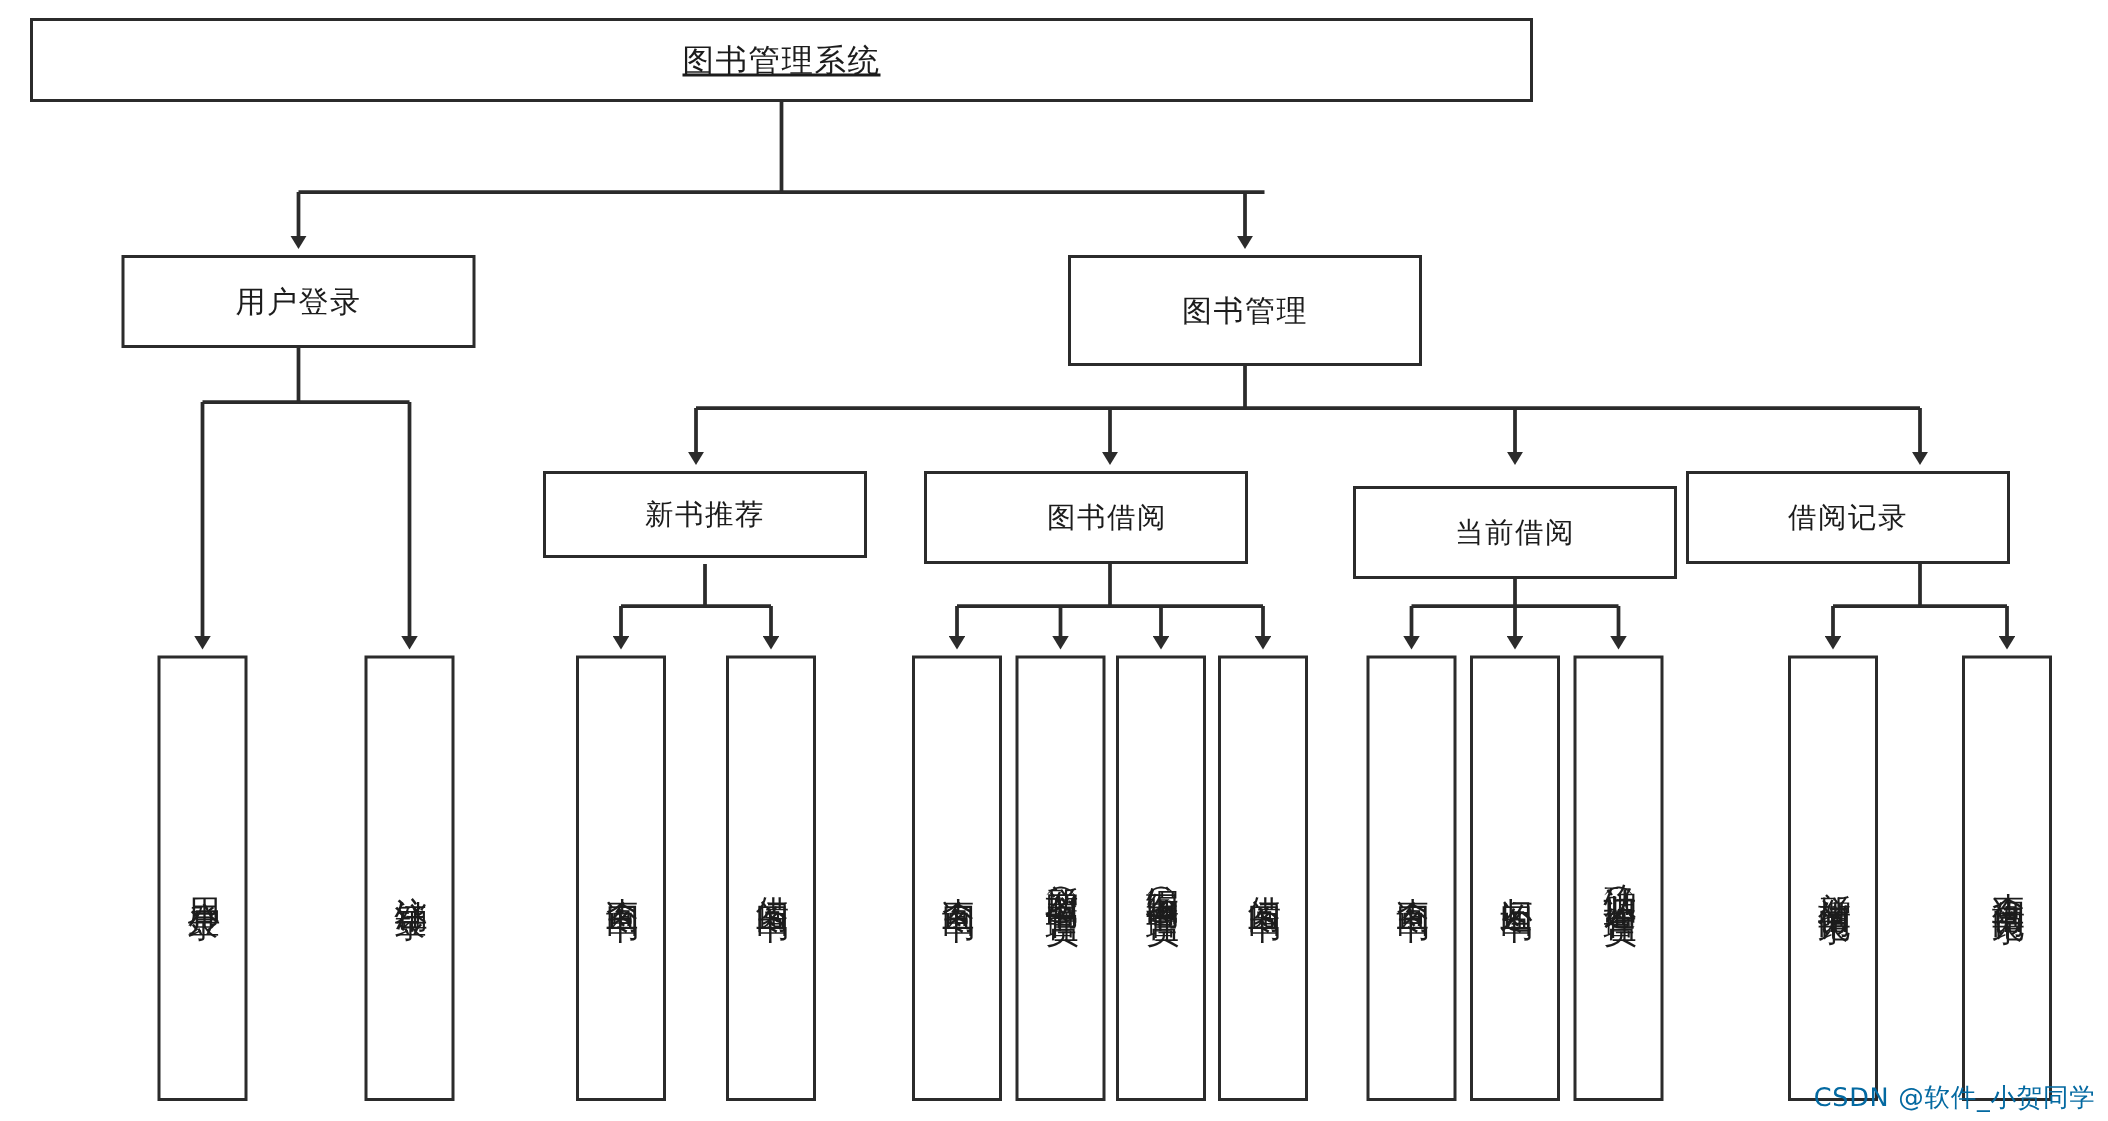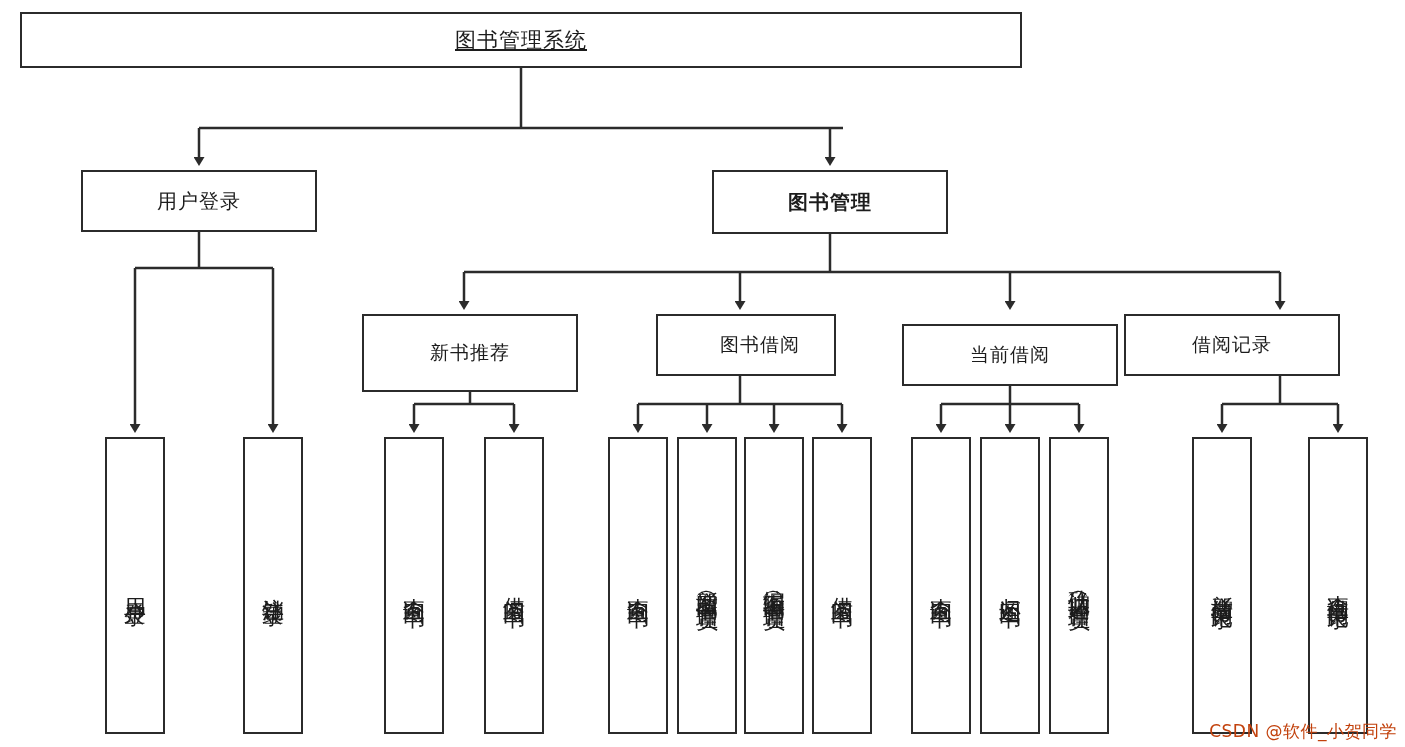--- a/index.html
+++ b/index.html
@@ -45,21 +45,21 @@
     white-space:nowrap;
     color:#1c1c1c;
   }
 
   
   #watermark{
     position:absolute;
     right:8px;
     bottom:4px;
     font-size:17px;
-    color:#c2410c;
+    color:#0369a1;
     letter-spacing:0.5px;
     white-space:nowrap;
     pointer-events:none;
   }
 </style>
 </head>
 <body>
 
 <div id="canvas">
 
@@ -113,28 +113,28 @@
     </g>
   </svg>
 
   <div class="node root" style="left:20px;top:12px;width:1002px;height:56px;">
     <span>图书管理系统</span>
   </div>
 
   <div class="node mid" style="left:81px;top:170px;width:236px;height:62px;">
     <span>用户登录</span>
   </div>
-  <div class="node mid" style="left:712px;top:170px;width:236px;height:64px;font-weight:bold;">
+  <div class="node mid" style="left:712px;top:170px;width:236px;height:74px;">
     <span>图书管理</span>
   </div>
 
-  <div class="node sub" style="left:362px;top:314px;width:216px;height:78px;">
+  <div class="node sub" style="left:362px;top:314px;width:216px;height:58px;">
     <span>新书推荐</span>
   </div>
-  <div class="node sub" style="left:656px;top:314px;width:180px;height:62px;padding-left:28px;">
+  <div class="node sub" style="left:616px;top:314px;width:216px;height:62px;padding-left:28px;">
     <span>图书借阅</span>
   </div>
   <div class="node sub" style="left:902px;top:324px;width:216px;height:62px;">
     <span>当前借阅</span>
   </div>
   <div class="node sub" style="left:1124px;top:314px;width:216px;height:62px;">
     <span>借阅记录</span>
   </div>
 
   <div class="node leaf" style="left:105px;top:437px;width:60px;height:297px;">

